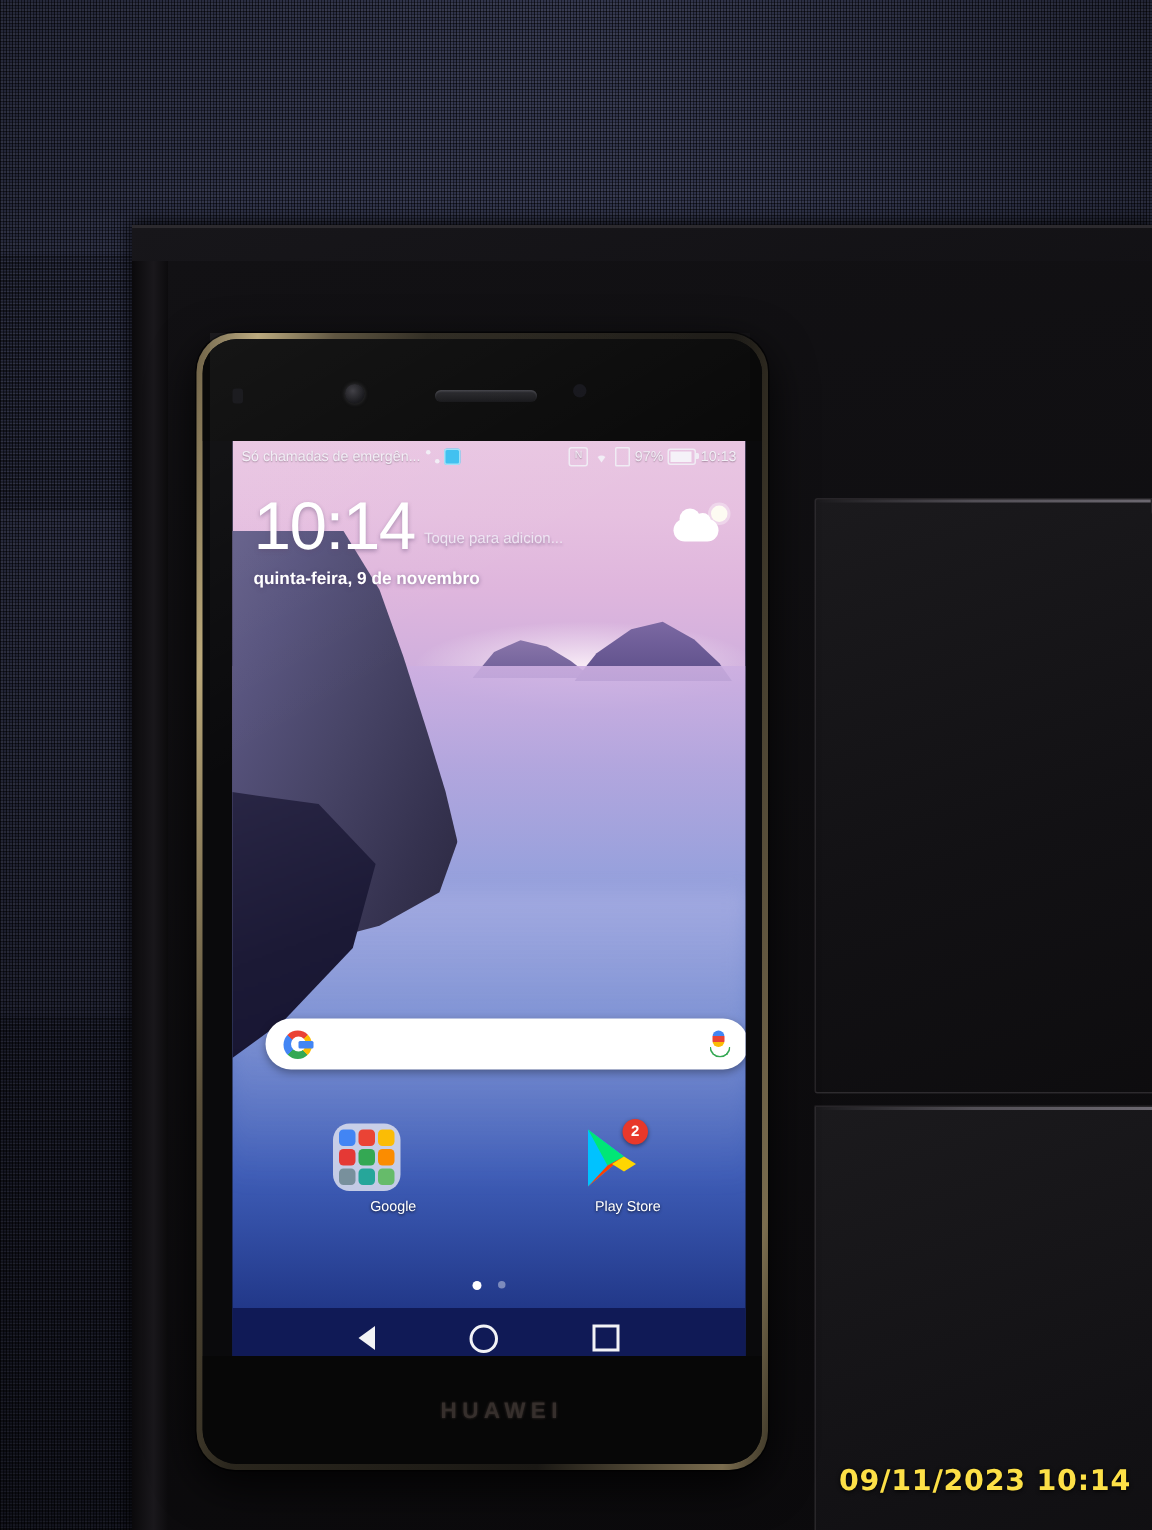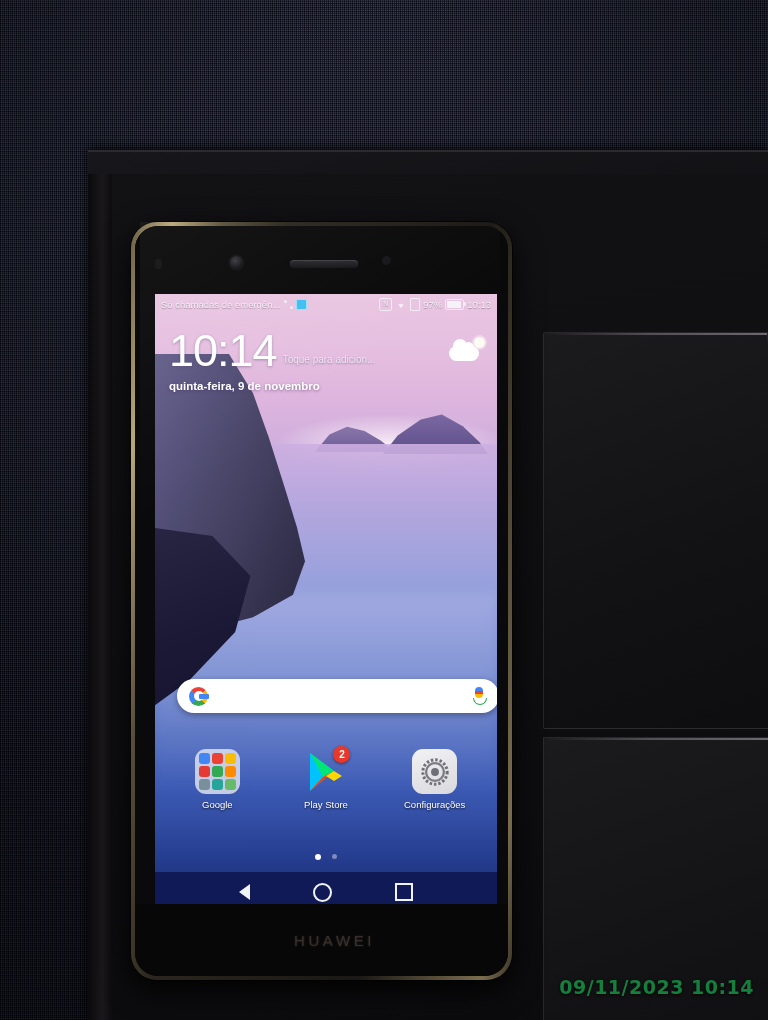--- a/index.html
+++ b/index.html
@@ -54,21 +54,21 @@
   .earpiece{position:absolute;left:155px;top:34px;width:68px;height:8px;border-radius:4px;
        background:linear-gradient(180deg,#2a2a2e,#151518);
        box-shadow:inset 0 1px 1px rgba(90,90,98,.5);}
   .sensor{position:absolute;left:247px;top:30px;width:9px;height:9px;border-radius:50%;
        background:#14141a;}
   .sensor2{position:absolute;left:20px;top:33px;width:7px;height:10px;border-radius:2px;
        background:#121216;}
 
   .bezel-bot{position:absolute;left:0;bottom:0;right:0;height:72px;background:#070707;
        display:flex;align-items:center;justify-content:center;}
-  .huawei{color:#3a3330;font-size:15px;letter-spacing:3.6px;font-weight:400;
+  .huawei{color:#3a3330;font-size:15px;letter-spacing:3.6px;font-weight:700;
        text-shadow:0 0 2px rgba(120,100,92,.45);opacity:.92;padding-left:26px;}
 
   
   .screen{position:absolute;left:20px;top:68px;width:342px;height:618px;
        background:#0d1440;overflow:hidden;}
 
   
   .wall{position:absolute;inset:0;
      background:
        linear-gradient(180deg,
@@ -157,21 +157,21 @@
      background:linear-gradient(180deg,#4285f4 0 34%,#ea4335 34% 67%,#fbbc05 67% 100%);}
   .gmic b{position:absolute;left:2px;top:11px;width:12px;height:6px;
      border:1.5px solid #34a853;border-top:none;border-radius:0 0 7px 7px;}
 
   
   .appgrid{position:absolute;left:8px;top:455px;right:8px;display:flex;
      justify-content:space-around;}
   .app{width:66px;text-align:center;}
   .app-ic{width:45px;height:45px;margin:0 auto;border-radius:11px;position:relative;}
   .app-lb{font-size:9.5px;color:#fff;margin-top:5px;
-     text-shadow:0 1px 2px rgba(0,0,0,.75);white-space:nowrap;}
+     text-shadow:0 1px 2px rgba(0,0,0,.75);white-space:nowrap;text-align:right;}
 
   .folder{background:rgba(226,228,240,.82);padding:4px;
      display:grid;grid-template-columns:repeat(3,1fr);grid-template-rows:repeat(3,1fr);gap:2px;
      box-sizing:border-box;}
   .folder span{border-radius:3px;display:block;}
 
   .playstore{background:transparent;}
   .ps-svg{position:absolute;left:4px;top:2px;}
   .badge{position:absolute;right:-2px;top:-3px;width:17px;height:17px;border-radius:50%;
      background:#e8382b;color:#fff;font-size:10px;font-weight:700;
@@ -217,21 +217,21 @@
 
   
   .navbar{position:absolute;left:0;right:0;bottom:0;height:40px;background:#101a56;
      display:flex;align-items:center;justify-content:space-around;padding:0 52px;box-sizing:border-box;}
   .nv-back{width:0;height:0;border-top:8px solid transparent;border-bottom:8px solid transparent;
      border-right:11px solid #fff;opacity:.95;}
   .nv-home{width:15px;height:15px;border-radius:50%;border:2px solid #fff;opacity:.95;}
   .nv-recent{width:14px;height:14px;border:2px solid #fff;opacity:.95;}
 
   
-  .stamp{position:absolute;right:14px;bottom:22px;color:#15803d;font-size:19px;
+  .stamp{position:absolute;right:14px;bottom:22px;color:#fde047;font-size:19px;
      font-weight:700;letter-spacing:.5px;text-shadow:0 1px 3px rgba(0,0,0,.9);
      font-family:"DejaVu Sans",sans-serif;}
 
   .glare{position:absolute;left:140px;top:222px;width:360px;height:300px;
      background:linear-gradient(150deg,rgba(255,255,255,.05),rgba(255,255,255,0) 60%);
      pointer-events:none;}
 </style>
 </head>
 <body>
 
@@ -337,32 +337,20 @@
                 <path d="M3 2 L27 20 L3 40 Z" fill="#00c2ff"></path>
                 <path d="M3 2 L27 20 L16 26 Z" fill="#00e676"></path>
                 <path d="M3 40 L27 20 L16 26 Z" fill="#ff3d00"></path>
                 <path d="M27 20 L35 25 L27 30 L19 25 Z" fill="#ffd600"></path>
               </svg>
               <span class="badge">2</span>
             </div>
             <div class="app-lb">Play Store</div>
           </div>
 
-          <div class="app">
-            <div class="app-ic settings">
-              <svg class="gear" viewBox="0 0 32 32">
-                <g fill="#6f6f78">
-                  <circle cx="16" cy="16" r="13" fill="none" stroke="#6f6f78" stroke-width="3.2" stroke-dasharray="2.6 2.1"></circle>
-                  <circle cx="16" cy="16" r="9.5" fill="none" stroke="#7b7b84" stroke-width="2.4"></circle>
-                  <circle cx="16" cy="16" r="4.2" fill="#6f6f78"></circle>
-                </g>
-              </svg>
-            </div>
-            <div class="app-lb">Configurações</div>
-          </div>
 
         </div>
 
         <div class="dots">
           <span class="dot on"></span>
           <span class="dot"></span>
         </div>
 
         <div class="dock">
           <div class="dk dk-phone">

